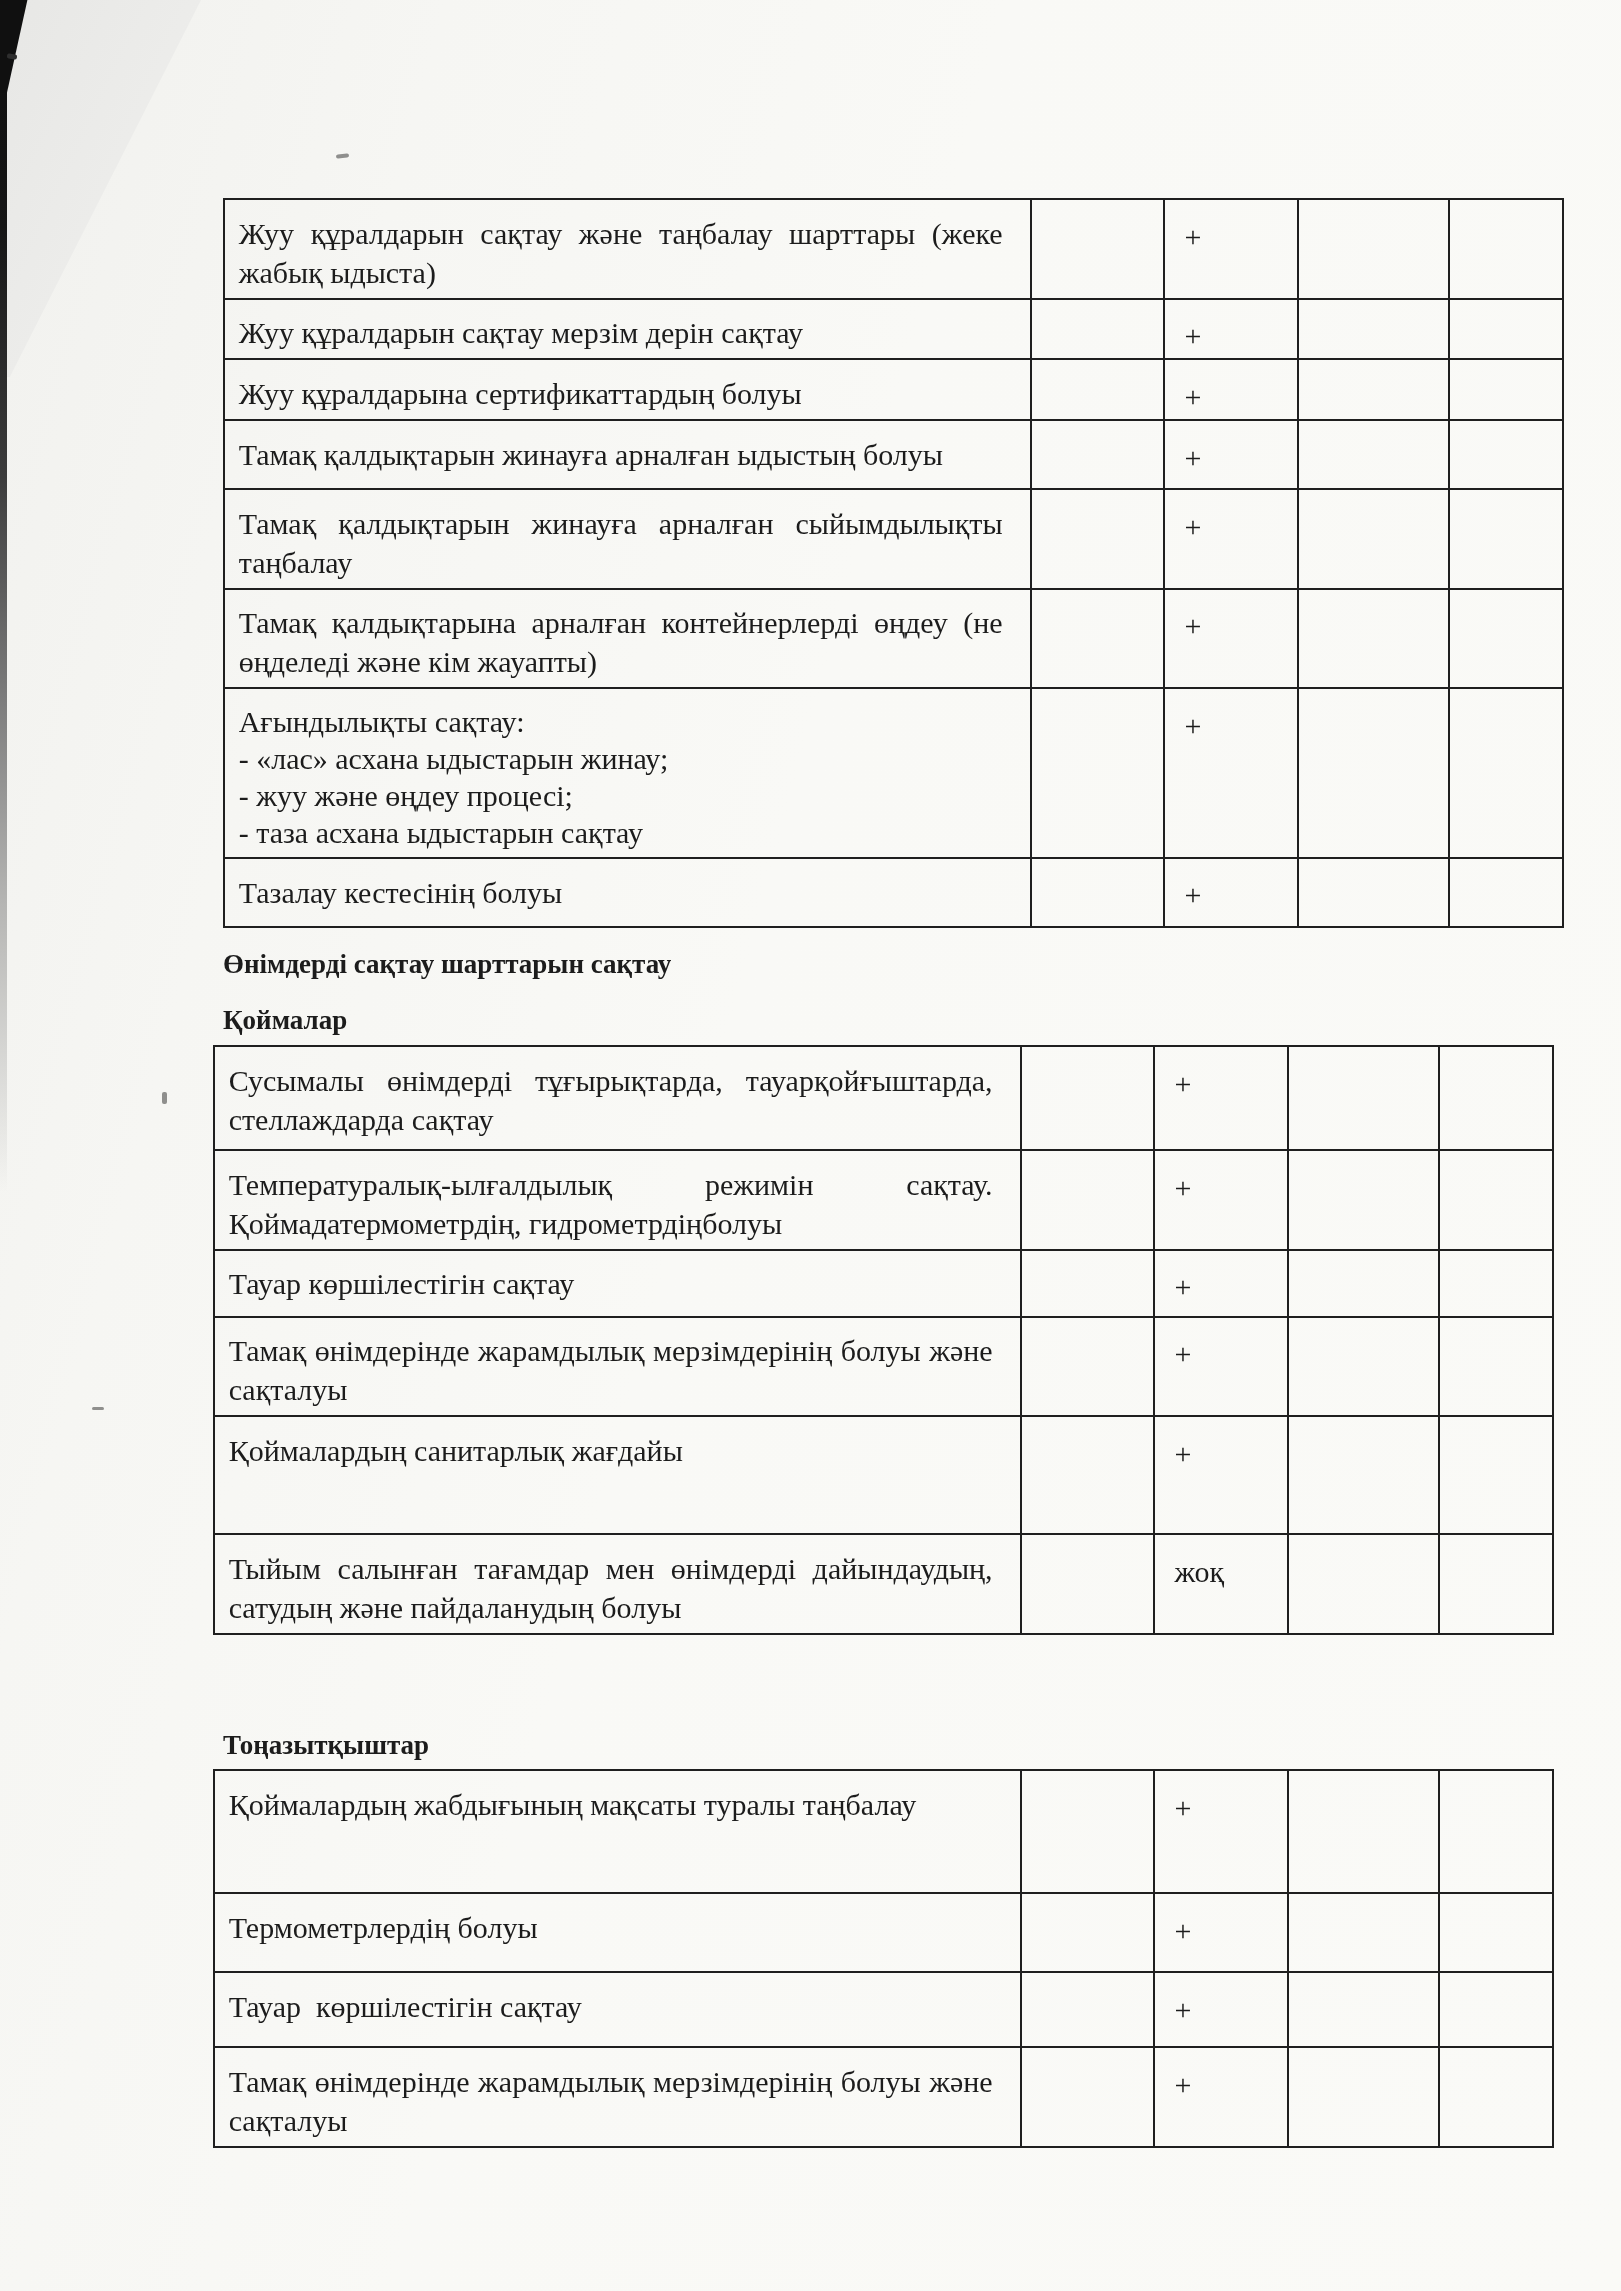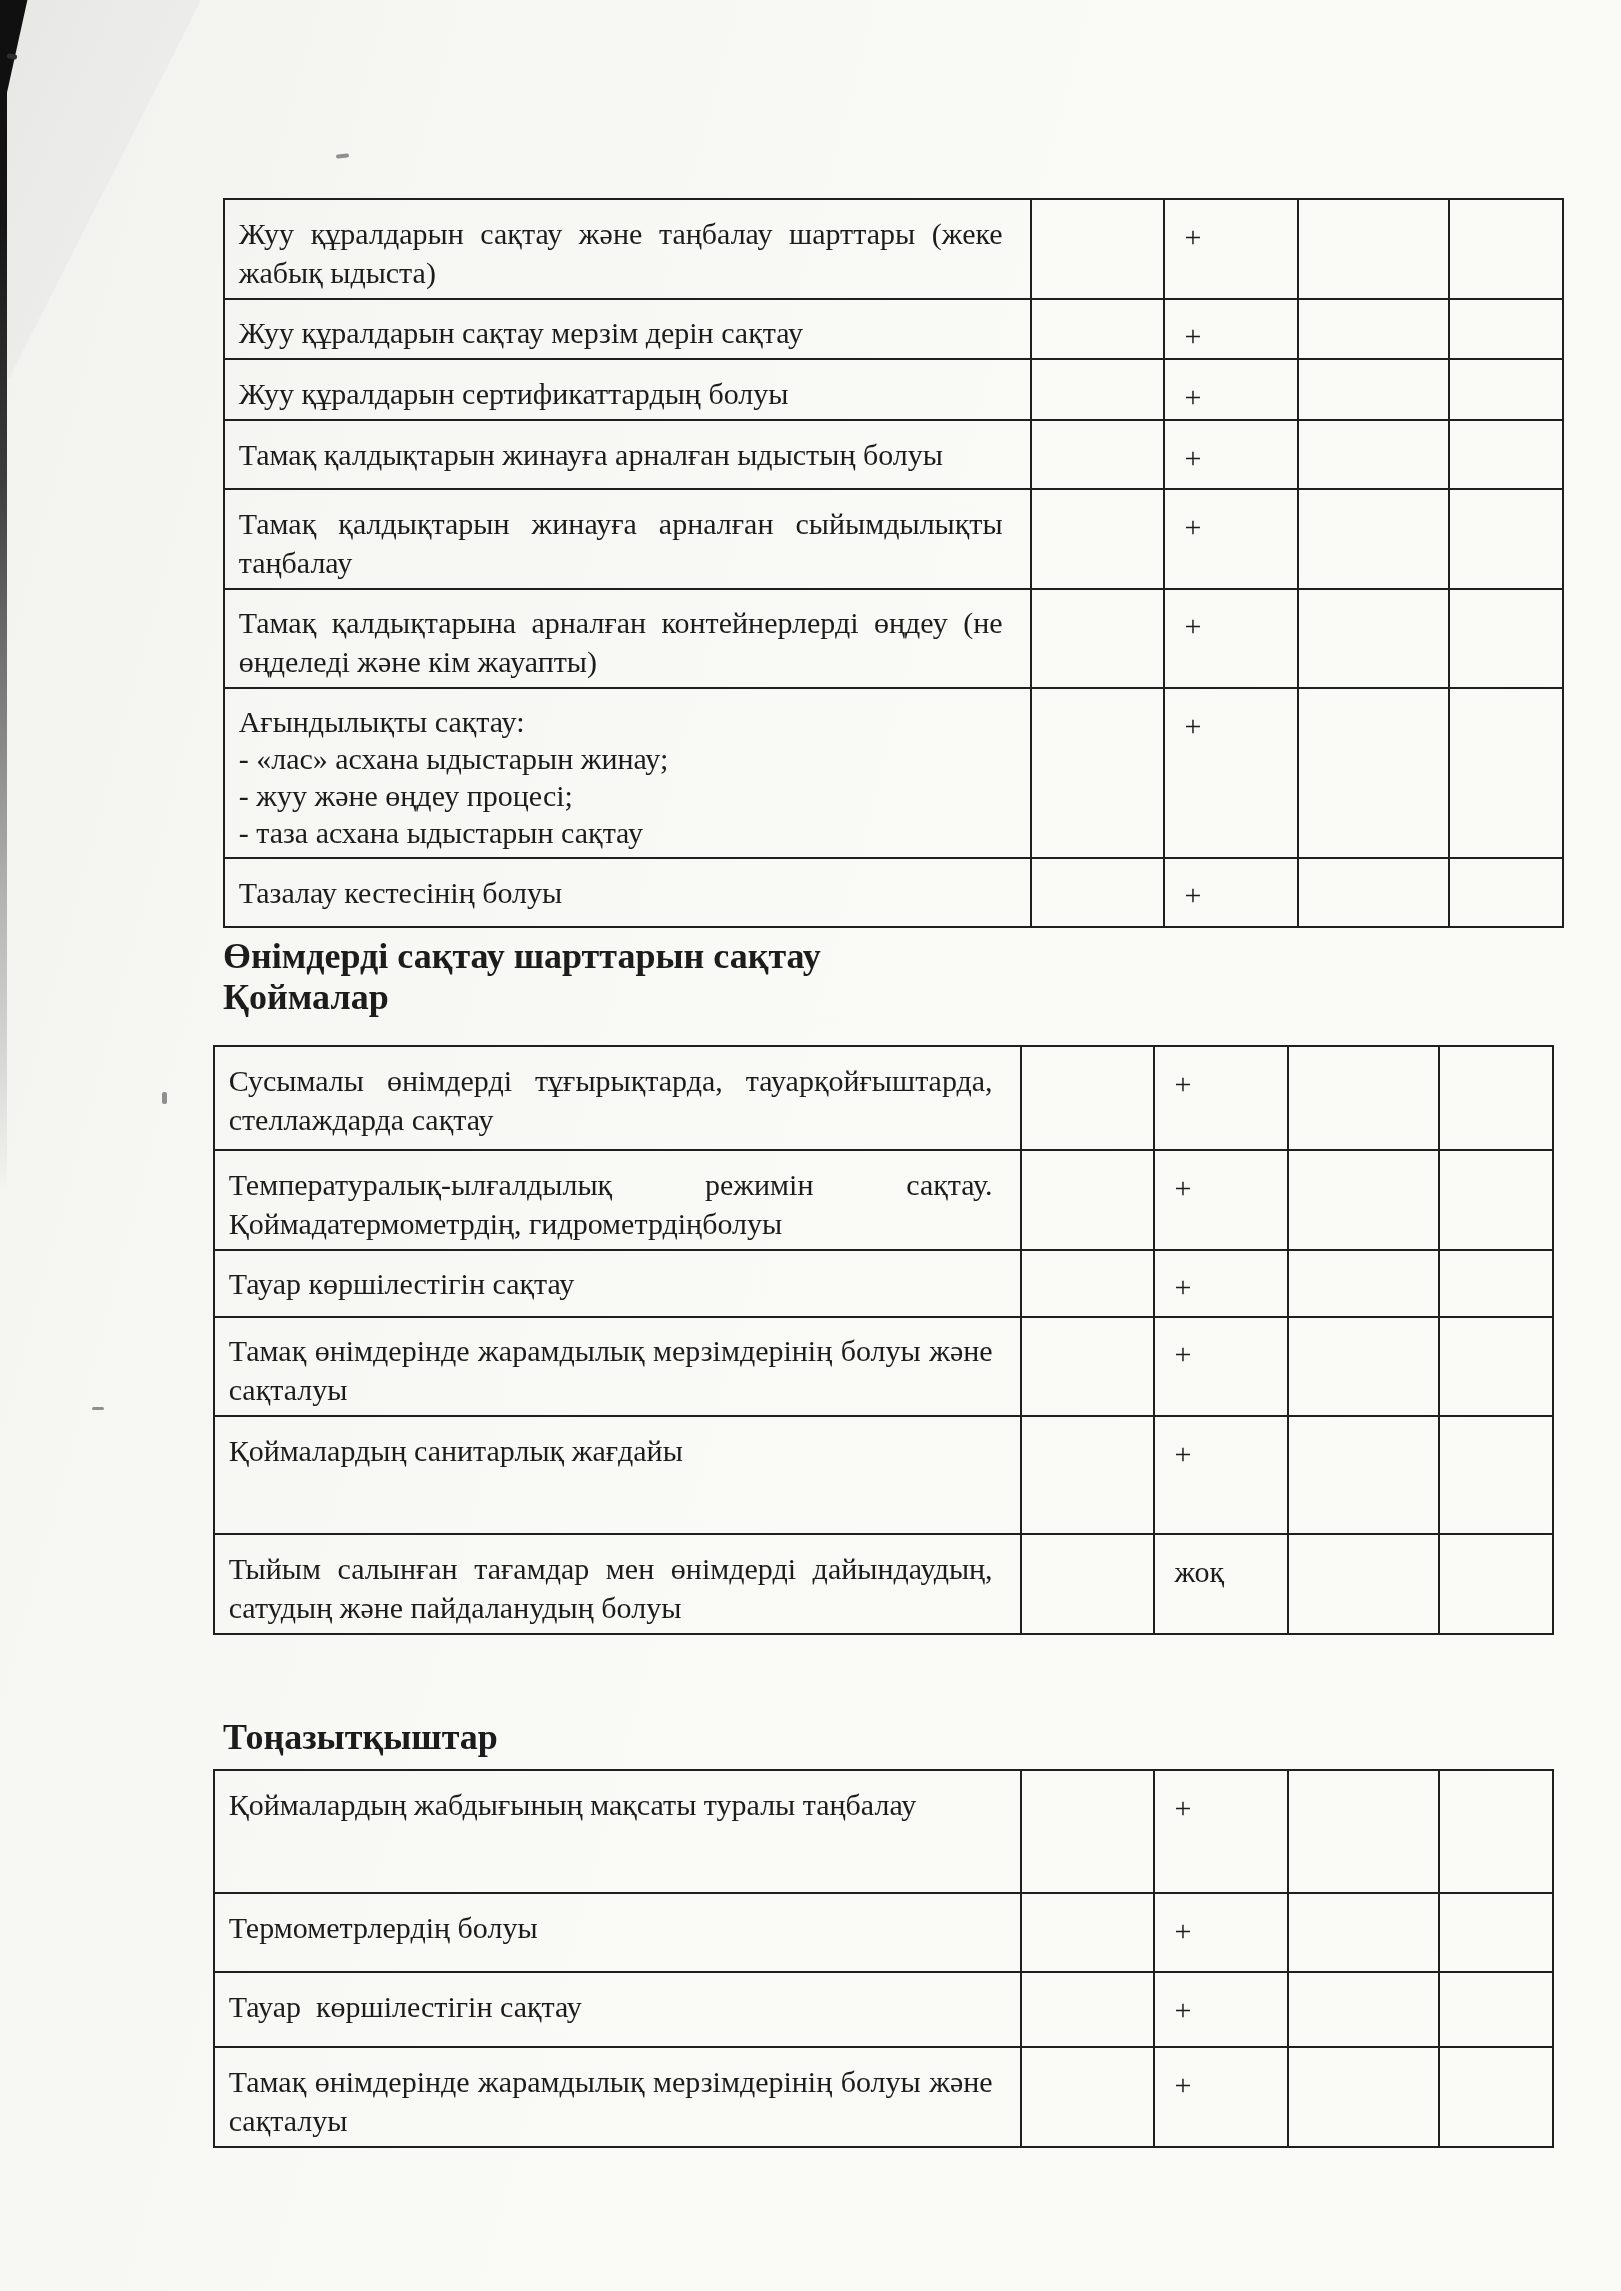--- a/index.html
+++ b/index.html
@@ -68,21 +68,21 @@
   #t2 tr:nth-child(5){height:118px}
   #t2 tr:nth-child(6){height:48px}
   #t2 tr:nth-child(7){height:147px}
   
   #t3 tr:nth-child(1){height:123px}
   #t3 tr:nth-child(2){height:79px}
   #t3 tr:nth-child(3){height:75px}
   #t3 tr:nth-child(4){height:86px}
   .section-heading{
     position:absolute;left:223px;
-    font-size:36px;line-height:41px;font-weight:bold;
+    font-size:27px;line-height:56px;font-weight:bold;
     white-space:pre-line;
   }
   #heading-1{top:936px;}
   #heading-2{top:1717px;}
 </style>
 </head>
 <body>
 
 <div class="page">
   <div class="corner-fold"></div>
@@ -110,21 +110,21 @@
       <td></td>
     </tr>
     <tr>
       <td class="crit">Жуу құралдарын сақтау мерзім дерін сақтау</td>
       <td></td>
       <td class="mark">+</td>
       <td></td>
       <td></td>
     </tr>
     <tr>
-      <td class="crit">Жуу құралдарын сертификаттардың болуы</td>
+      <td class="crit">Жуу құралдарына сертификаттардың болуы</td>
       <td></td>
       <td class="mark">+</td>
       <td></td>
       <td></td>
     </tr>
     <tr>
       <td class="crit">Тамақ қалдықтарын жинауға арналған ыдыстың болуы</td>
       <td></td>
       <td class="mark">+</td>
       <td></td>

